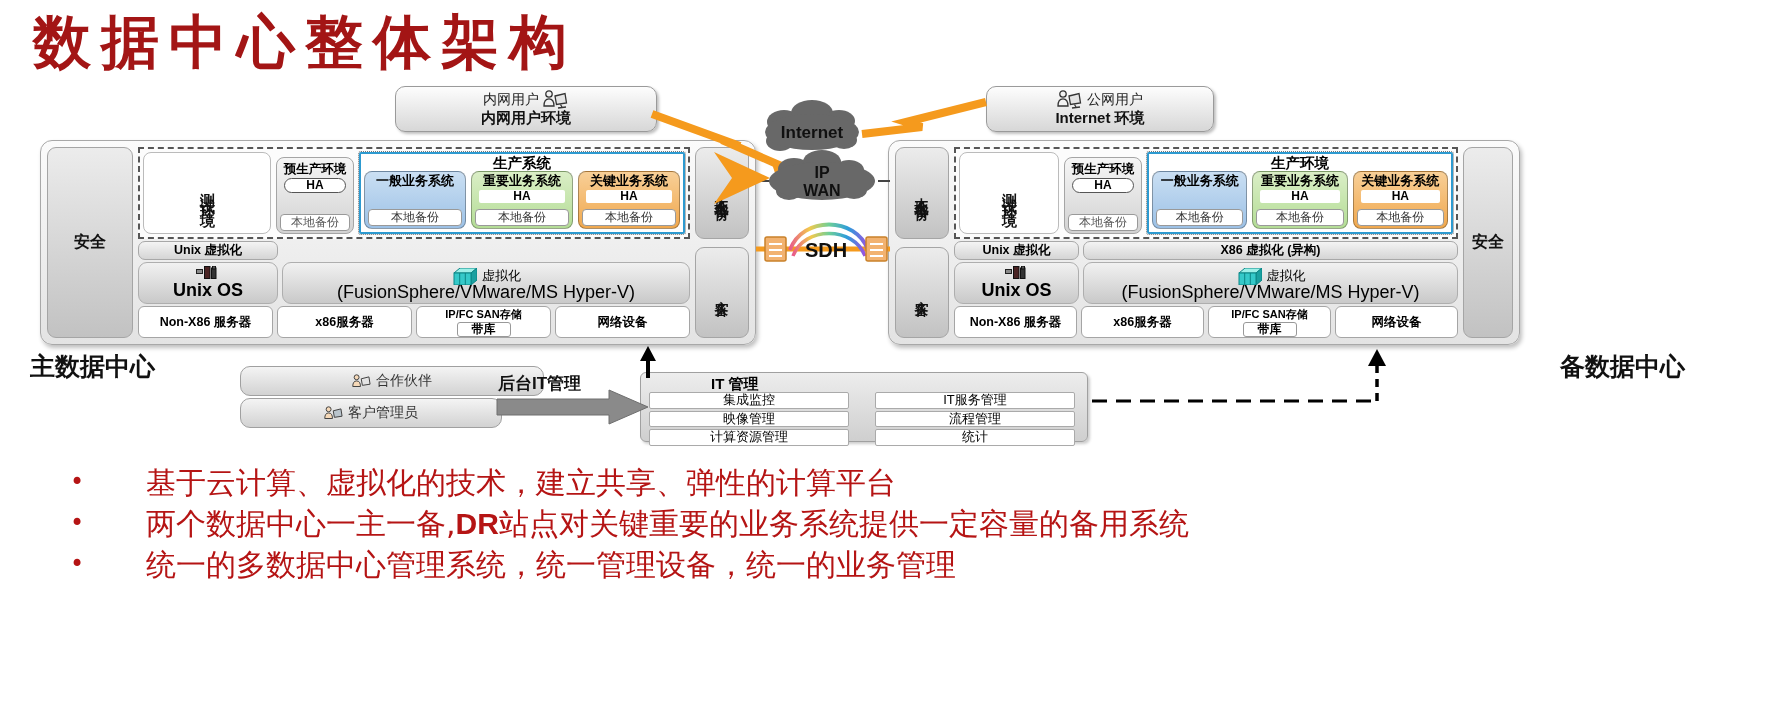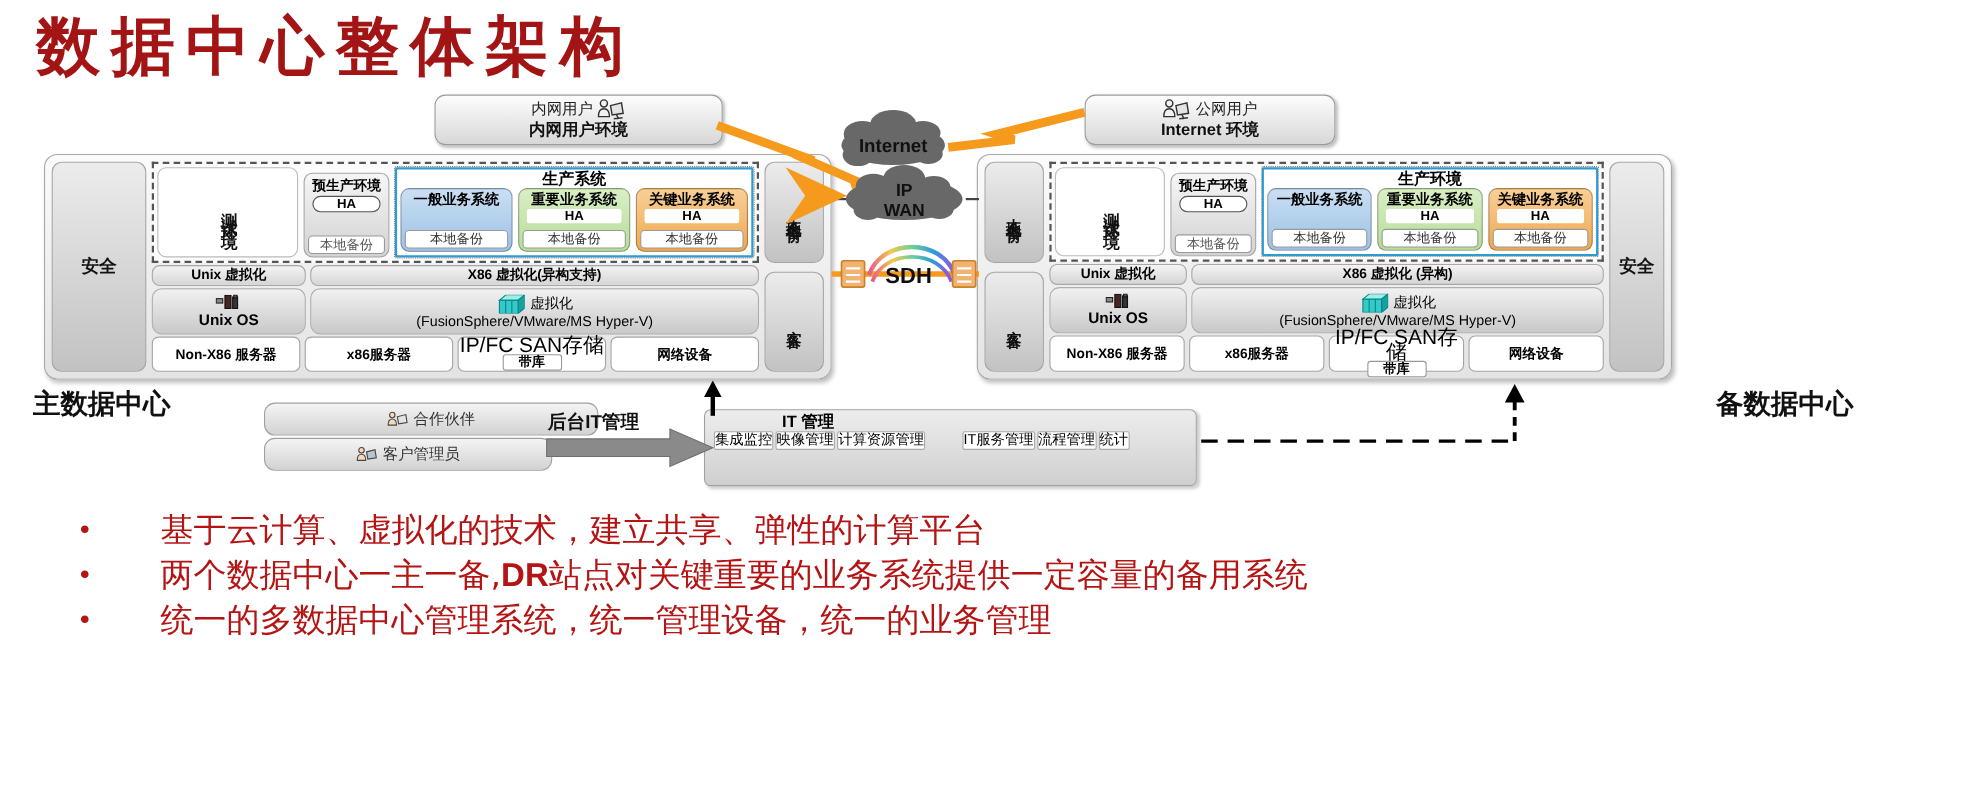--- a/index.html
+++ b/index.html
@@ -65,43 +65,43 @@
   .virt-row { height:20px; }
   .tab-box { background:linear-gradient(#f4f4f4,#d5d5d5); border:1px solid #a8a8a8;
              border-radius:7px; font-size:12.5px; font-weight:bold; display:flex;
              align-items:center; justify-content:center; }
   .w-unix { width:140px; } .dc-right .w-unix { width:125px; }
   .flex1 { flex:1; }
   .os-row { height:44px; }
   .gray-box { background:linear-gradient(#f1f1f1,#c9c9c9); border:1px solid #aeaeae;
               border-radius:9px; display:flex; flex-direction:column; align-items:center;
               justify-content:center; }
-  .unix-os { font-size:14px; font-weight:bold; gap:1px; }
+  .unix-os { font-size:18px; font-weight:bold; gap:1px; }
   .vp-line1 { font-size:13px; display:flex; align-items:center; gap:5px; }
-  .vp-line2 { font-size:13px; line-height:14px; }
+  .vp-line2 { font-size:18px; line-height:14px; }
   .hw-row { height:33px; }
   .white-box { background:#fff; border:1px solid #a5a5a5; border-radius:6px; flex:1;
                display:flex; flex-direction:column; align-items:center; justify-content:center;
                font-size:12.5px; font-weight:bold; line-height:13px; text-align:center; }
-  .san-box .san-main { font-size:19px; font-weight:normal; line-height:13px; }
+  .san-box .san-main { font-size:11px; font-weight:bold; line-height:13px; }
   .san-box .san-sub { background:#fff; border:1px solid #999; border-radius:3px;
                       font-size:12px; font-weight:bold; line-height:13px; padding:0 14px; margin-top:1px; }
 
   .dc-label { position:absolute; font-size:25px; font-weight:bold; color:#111; }
 
   
   .mg-box { position:absolute; background:linear-gradient(#f4f4f4,#d2d2d2); border:1px solid #a0a0a0;
             border-radius:10px; display:flex; align-items:center; justify-content:center; gap:4px;
             font-size:14px; color:#333; }
   .backend-label { position:absolute; font-size:17px; font-weight:bold; color:#111; }
   .it-box { position:absolute; background:linear-gradient(#ededed,#cfcfcf); border:1px solid #a0a0a0;
             border-radius:6px; padding:2px 8px 4px; box-shadow:2px 2px 3px rgba(0,0,0,.2); }
   .it-title { font-size:15px; font-weight:bold; margin-left:62px; line-height:17px; }
   .it-cols { display:flex; gap:26px; }
-  .it-col { width:200px; display:flex; flex-direction:row; gap:2px; }
+  .it-col { width:200px; display:flex; flex-direction:column; gap:2px; }
   .it-item { background:#fff; border:1px solid #aaa; border-radius:2px; font-size:13px;
              text-align:center; line-height:14.5px; }
 
   
   .bullets { position:absolute; left:58px; top:462px; width:1690px; color:#B51414; }
   .bullet { position:relative; padding-left:88px; font-size:30px; line-height:41px;
             font-family:"DejaVu Sans",sans-serif; }
   .bullet::before { content:"•"; position:absolute; left:12px; top:0; font-size:24px; }
   .dr { font-weight:bold; font-family:"Liberation Sans",sans-serif; }
 
@@ -170,21 +170,20 @@
             <div class="sys sys-orange">
               <div class="sys-name">关键业务系统</div>
               <div class="ha-bar">HA</div>
               <div class="backup-box">本地备份</div>
             </div>
           </div>
         </div>
       </div>
       <div class="virt-row">
         <div class="tab-box w-unix">Unix 虚拟化</div>
-        <div class="tab-box flex1">X86 虚拟化(异构支持)</div>
       </div>
       <div class="os-row">
         <div class="gray-box w-unix unix-os">
           <svg class="icon" width="24" height="13" viewBox="0 0 24 13">
             <rect x="0" y="3" width="7" height="5" fill="#222"></rect>
             <rect x="1" y="4" width="5" height="3" fill="#8a8a8a"></rect>
             <rect x="8.5" y="0.5" width="5.5" height="12" fill="#4a2323" stroke="#111"></rect>
             <rect x="15.5" y="2" width="4.5" height="10.5" fill="#333" stroke="#111"></rect>
             <rect x="16.5" y="0" width="3" height="3" fill="#555" stroke="#111"></rect>
           </svg>

